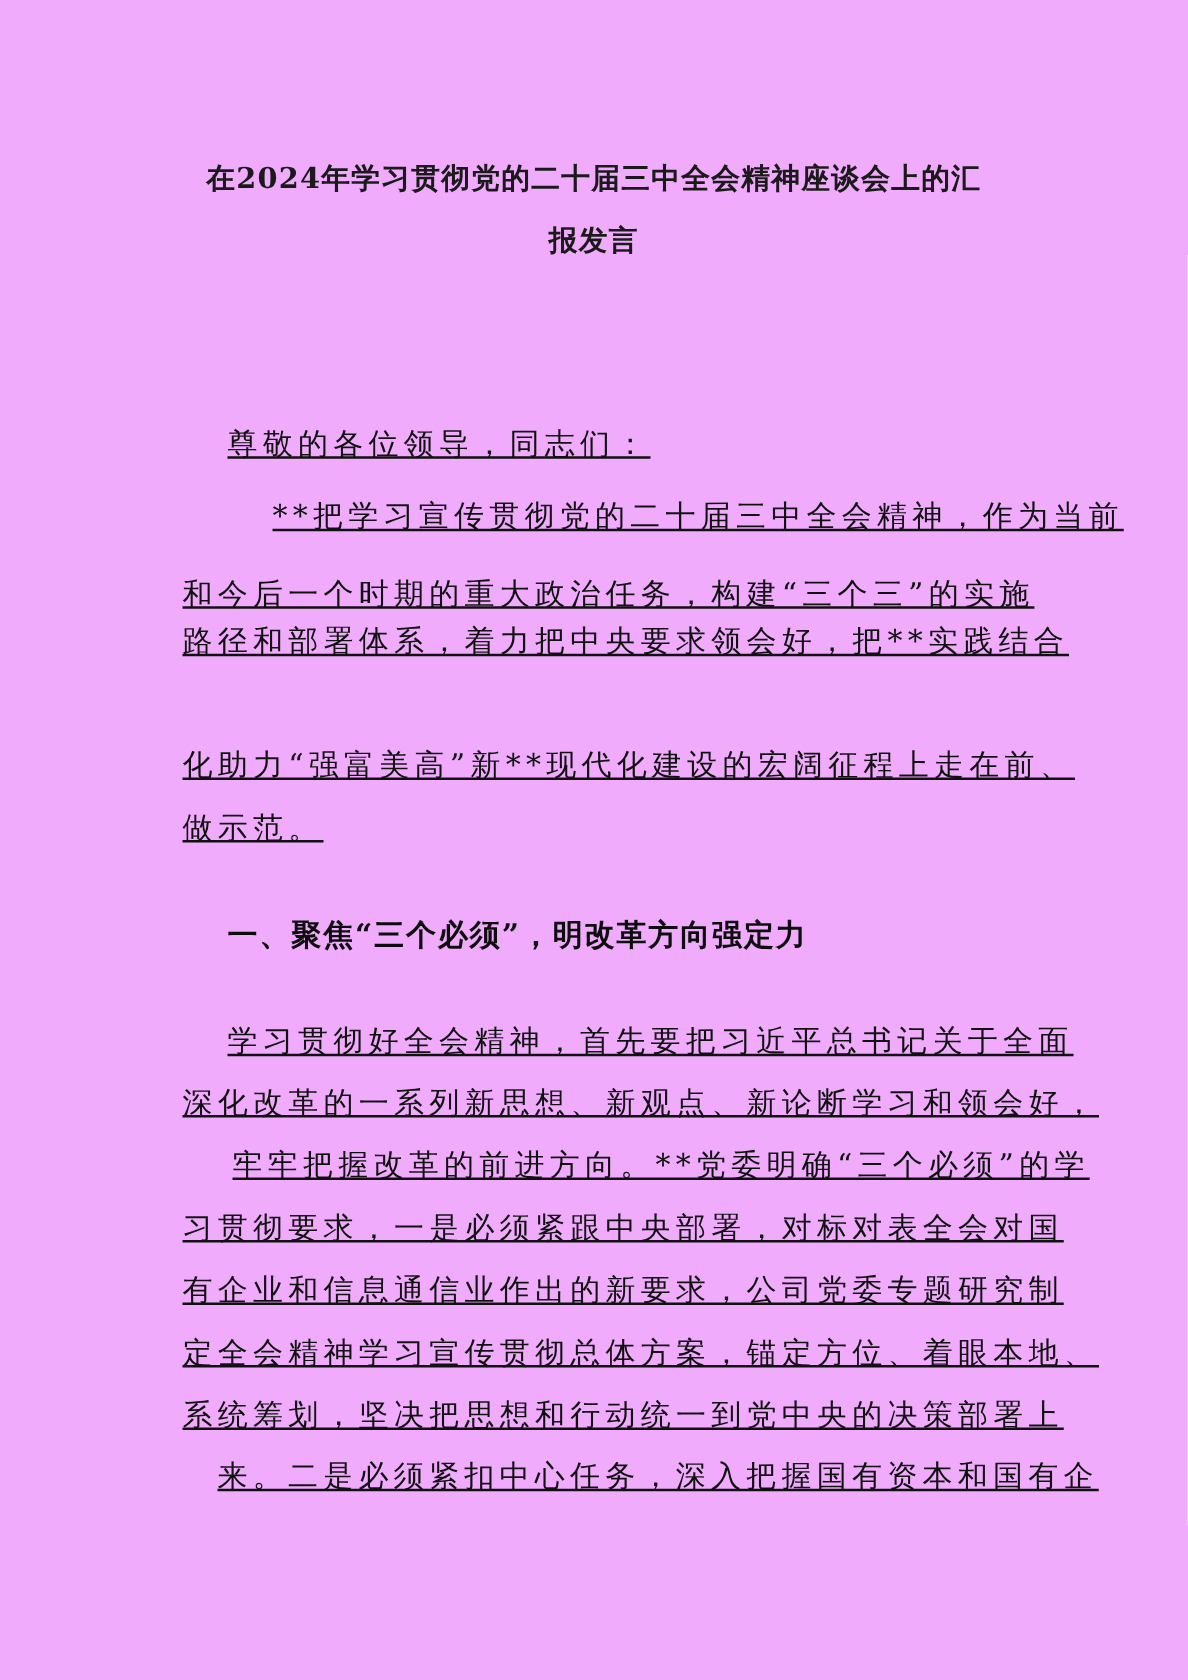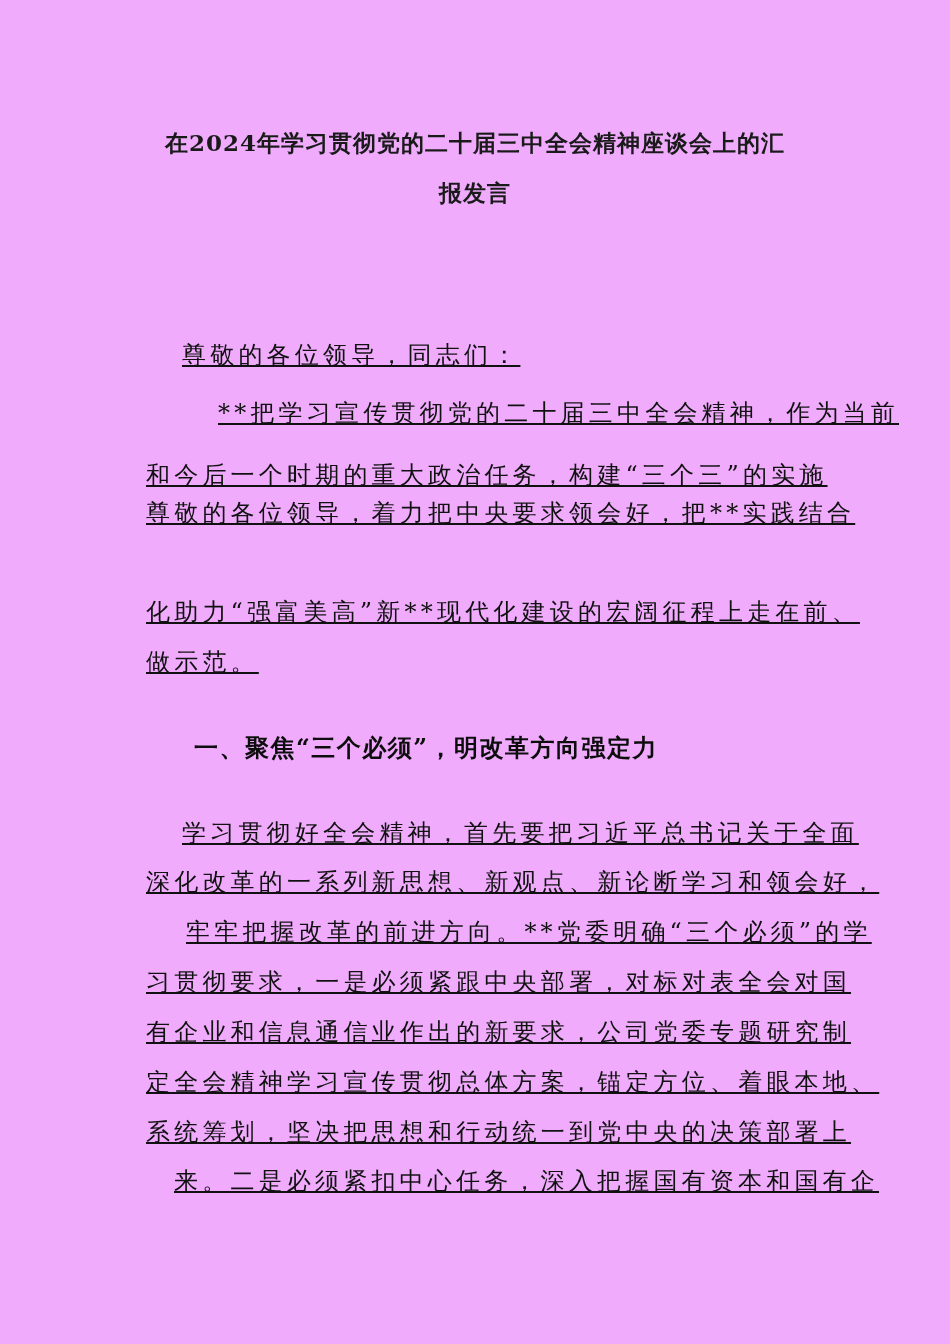--- a/index.html
+++ b/index.html
@@ -66,25 +66,25 @@
 
 <div class="page">
 
   <div class="title-line l1">在2024年学习贯彻党的二十届三中全会精神座谈会上的汇</div>
   <div class="title-line l2">报发言</div>
 
   <div class="line indent" style="top:340px;">尊敬的各位领导，同志们：</div>
 
   <div class="line indent" style="top:398px;margin-left:36px;">**把学习宣传贯彻党的二十届三中全会精神，作为当前</div>
   <div class="line" style="top:436px;margin-top:24px;">和今后一个时期的重大政治任务，构建“三个三”的实施</div>
-  <div class="line" style="top:498px;">尊敬的各位领导，着力把中央要求领会好，把**实践结合</div>
+  <div class="line" style="top:498px;">路径和部署体系，着力把中央要求领会好，把**实践结合</div>
   <div class="line" style="top:597px;">化助力“强富美高”新**现代化建设的宏阔征程上走在前、</div>
   <div class="line" style="top:647px;">做示范。</div>
 
-  <div class="heading" style="top:733px;margin-left:12px;">一、聚焦“三个必须”，明改革方向强定力</div>
+  <div class="heading" style="top:733px;">一、聚焦“三个必须”，明改革方向强定力</div>
 
   <div class="line indent" style="top:818px;">学习贯彻好全会精神，首先要把习近平总书记关于全面</div>
   <div class="line" style="top:867px;">深化改革的一系列新思想、新观点、新论断学习和领会好，</div>
   <div class="line" style="top:917px;margin-left:40px;">牢牢把握改革的前进方向。**党委明确“三个必须”的学</div>
   <div class="line" style="top:967px;text-align:right;">习贯彻要求，一是必须紧跟中央部署，对标对表全会对国</div>
   <div class="line" style="top:1067px;">定全会精神学习宣传贯彻总体方案，锚定方位、着眼本地、</div>
   <div class="line" style="top:1017px;">有企业和信息通信业作出的新要求，公司党委专题研究制</div>
   <div class="line" style="top:1117px;">系统筹划，坚决把思想和行动统一到党中央的决策部署上</div>
   <div class="line" style="top:1166px;margin-left:28px;">来。二是必须紧扣中心任务，深入把握国有资本和国有企</div>
 

